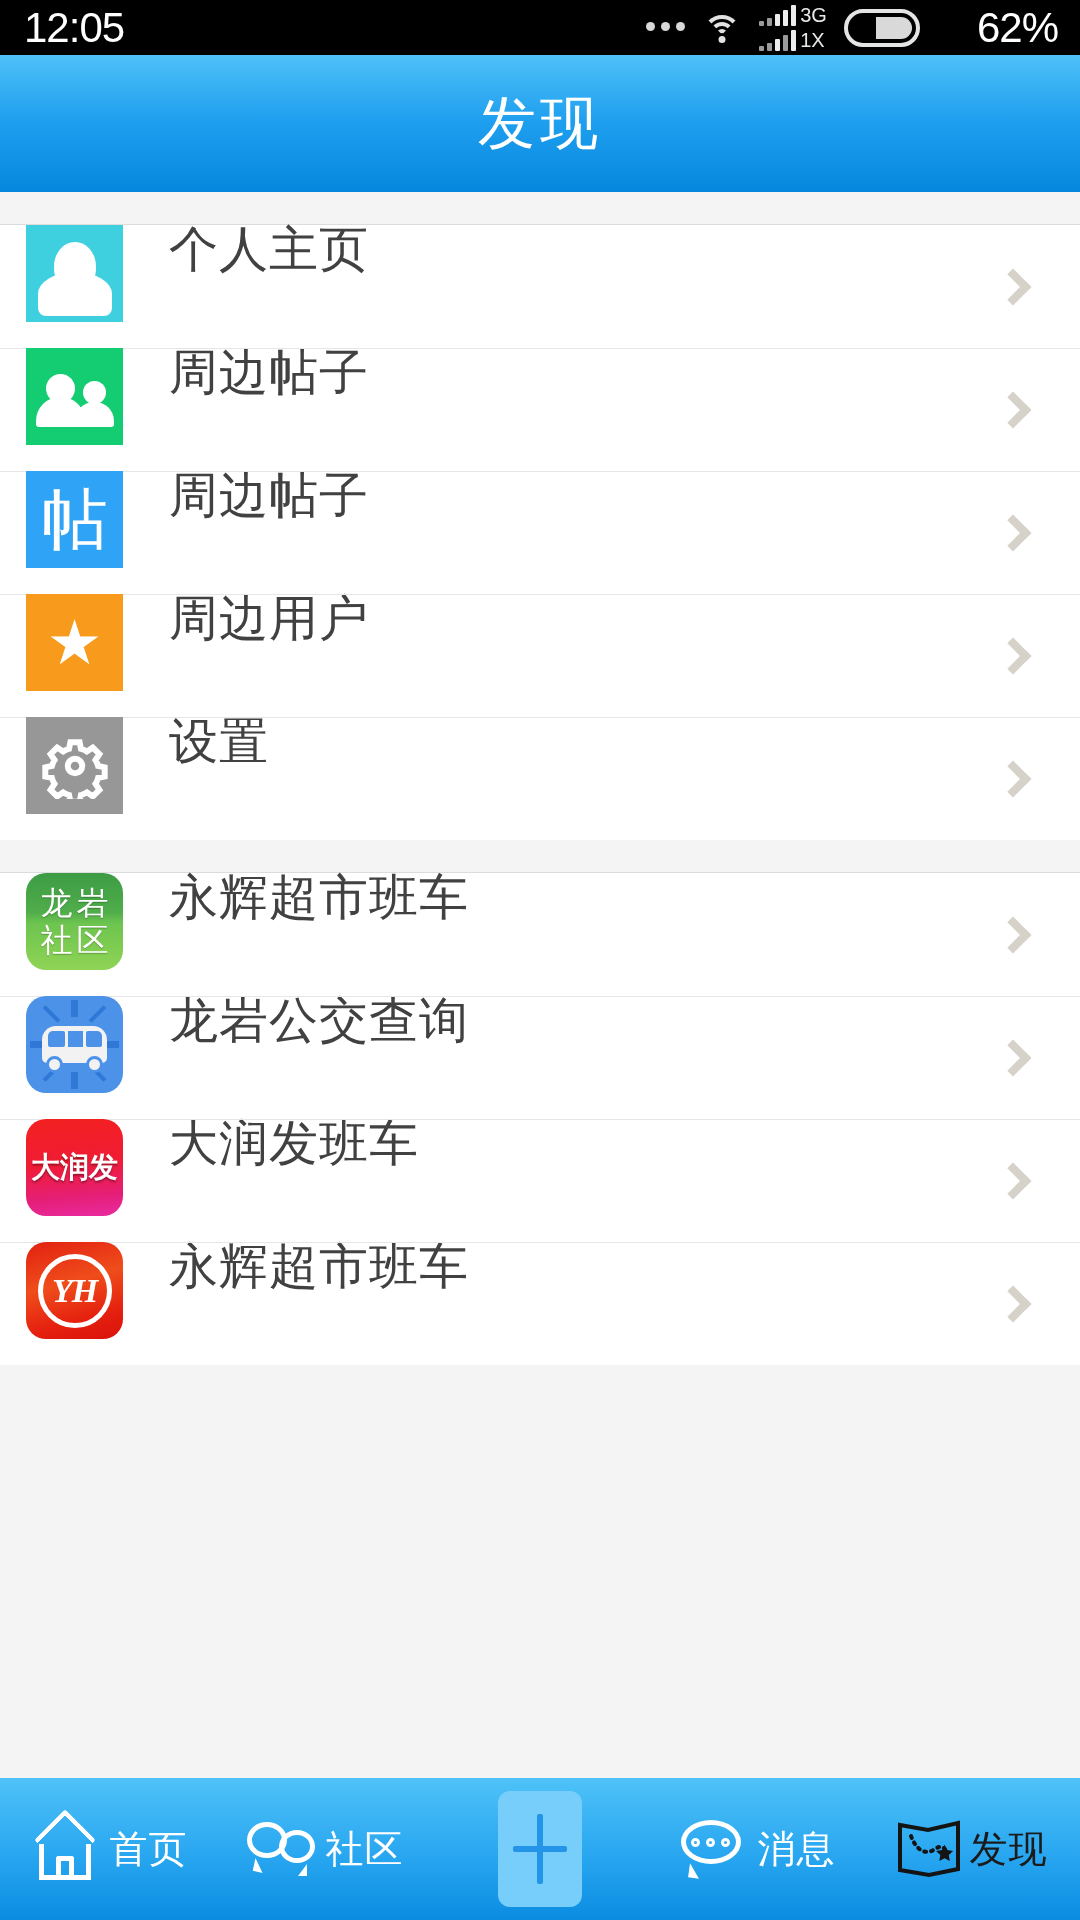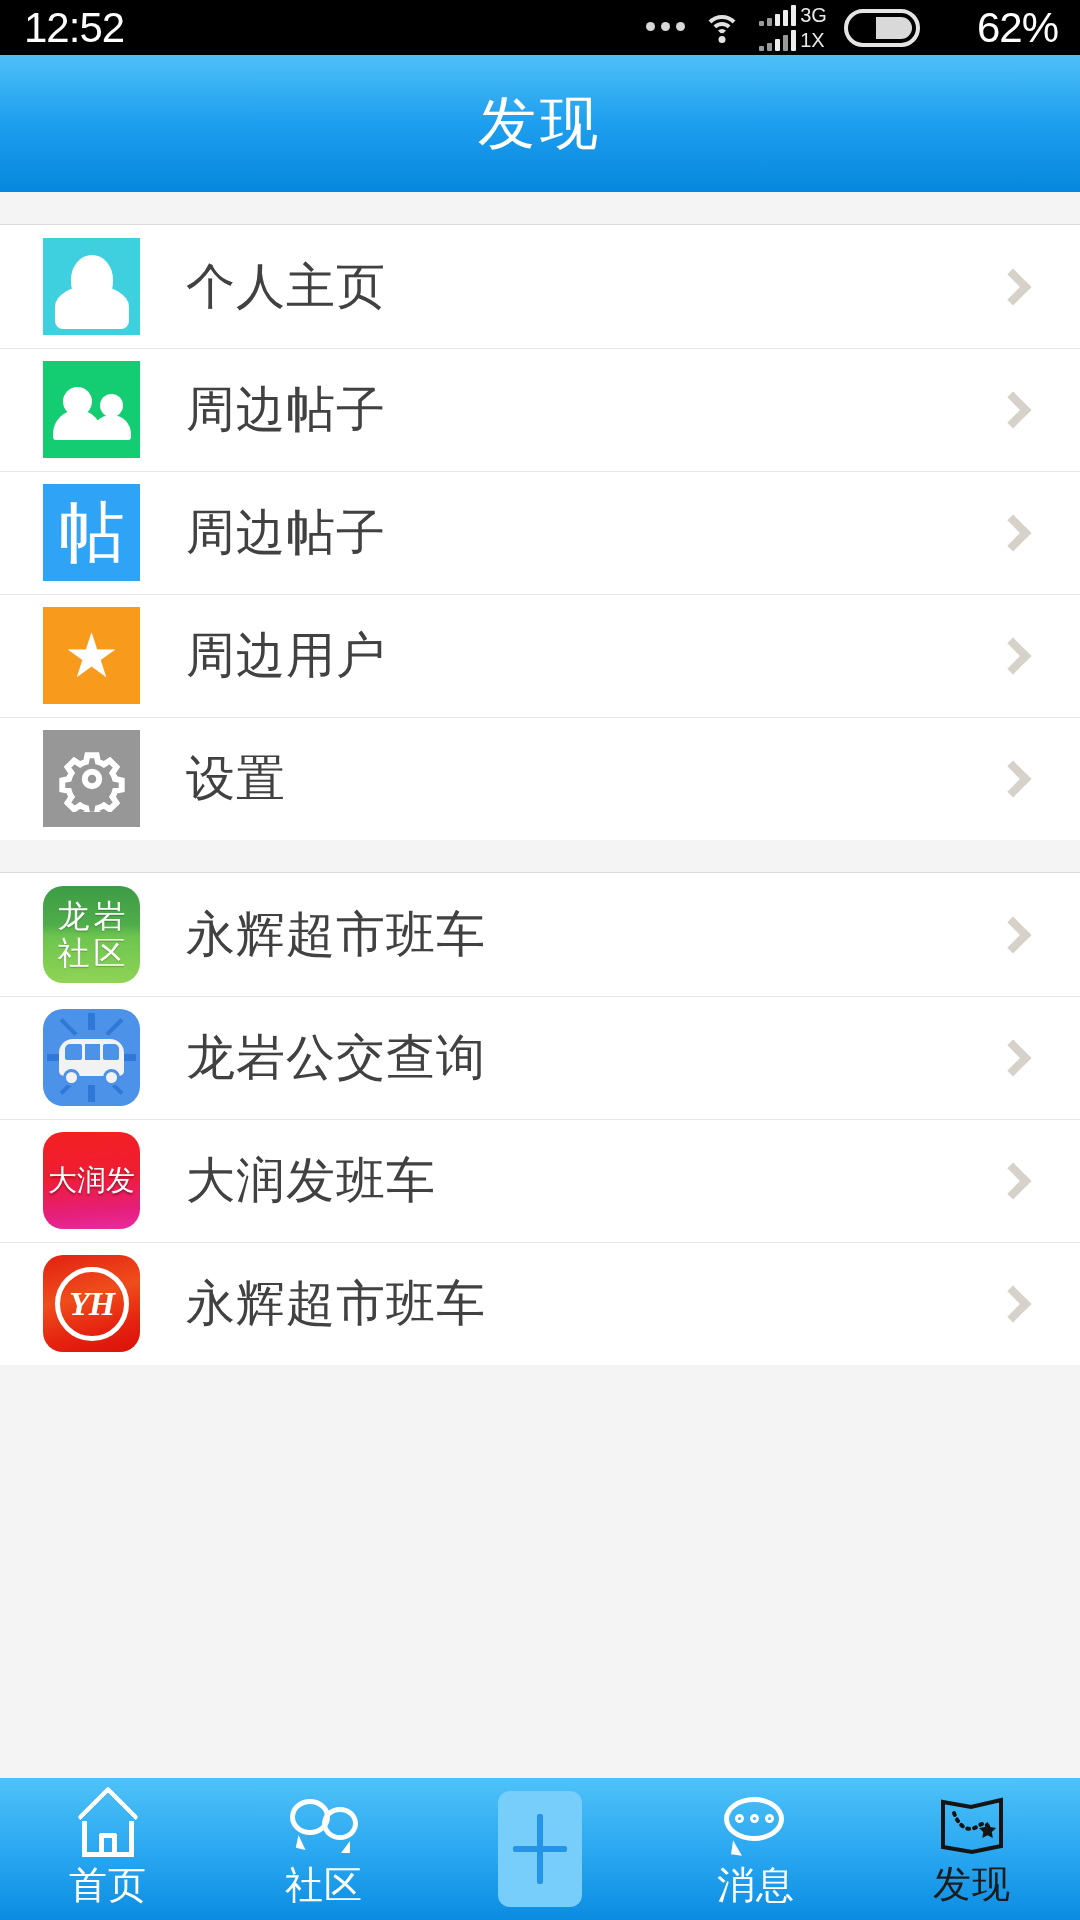--- a/index.html
+++ b/index.html
@@ -50,22 +50,22 @@
   .header{
     height:137px; background:linear-gradient(180deg,#4ec0f7 0%,#1f9fef 48%,#0587dd 100%);
     display:flex; align-items:center; justify-content:center;
   }
   .header-title{ color:#fff; font-size:58px; font-weight:400; letter-spacing:4px; }
 
   
   .gap{ height:33px; background:#f4f4f4; border-bottom:1px solid #dcdcdc; }
   .group{ background:#fff; }
   .row{
-    position:relative; height:123px; display:flex; align-items:center;
-    padding-left:43px; background:#fff;
+    position:relative; height:123px; display:flex; 
+    padding-left:26px; background:#fff;
   }
   .row + .row::before{
     content:""; position:absolute; left:0; right:0; top:0; height:1px; background:#e6e6e6;
   }
   .group:last-of-type .row:last-child::after{
     content:""; position:absolute; left:0; right:0; bottom:-1px; height:1px; background:#dcdcdc;
   }
   .icon{ width:97px; height:97px; flex:0 0 97px; position:relative; overflow:hidden; }
   .label{ font-size:49px; color:#414141; margin-left:46px; letter-spacing:1px; line-height:1;}
   .chev{ position:absolute; right:54px; top:50%; width:26px; height:26px;
@@ -124,21 +124,21 @@
   .ic-bus .w2{ left:42px; width:15px;}
   .ic-bus .w3{ left:60px; width:16px; border-radius:2px 5px 2px 2px;}
   .ic-bus .wheel{ position:absolute; top:60px; width:17px;height:17px;border-radius:50%;
     background:#f2f2f2; border:3px solid #4b92e8;}
   .ic-bus .wl{ left:20px;} .ic-bus .wr{ right:20px;}
 
   
   .ic-rt{ border-radius:20px;
     background:linear-gradient(175deg,#f32020 0%,#f01c34 45%,#e51f7a 80%,#e92ba0 100%);
     display:flex; align-items:center; justify-content:center;}
-  .ic-rt span{ color:#fff; font-size:29px; font-weight:400; letter-spacing:0px;
+  .ic-rt span{ color:#fff; font-size:29px; font-weight:700; letter-spacing:0px;
     text-shadow:0 2px 2px rgba(0,0,0,.35);
     font-family:"DejaVu Sans","Liberation Sans",sans-serif;}
 
   
   .ic-yh{ border-radius:20px;
     background:linear-gradient(165deg,#e22112 0%,#ef4d1b 42%,#e5210f 75%,#d9120a 100%);
     display:flex; align-items:center; justify-content:center;}
   .ic-yh .circ{ width:74px;height:74px;border:5px solid #fff;border-radius:50%;
     display:flex;align-items:center;justify-content:center;}
   .ic-yh .circ span{ color:#fff; font-size:34px; font-weight:700; font-style:italic;
@@ -146,21 +146,21 @@
 
   
   .filler{ background:#f4f4f4; }
 
   
   .tabbar{
     position:absolute; left:0; right:0; bottom:0; height:142px;
     background:linear-gradient(180deg,#4fc2f8 0%,#28a6f0 55%,#0b8ce1 100%);
     display:flex; align-items:center;
   }
-  .tab{ flex:1; display:flex; flex-direction:column; align-items:center;
+  .tab{ flex:1; display:flex; flex-direction:row; align-items:center;
         justify-content:center; gap:9px; height:100%; }
   .tab .tlabel{ font-size:38px; color:#fff; line-height:1; letter-spacing:1px;}
   .tab.active .tlabel{ color:#1b1b1b; }
   .ticon{ width:72px; height:62px; position:relative; }
 
   
   .i-home .roof{ position:absolute; left:50%; top:0; transform:translateX(-50%) rotate(45deg);
     width:44px; height:44px; border-top:5px solid #fff; border-left:5px solid #fff;
     border-radius:4px; }
   .i-home .walls{ position:absolute; left:50%; bottom:0; transform:translateX(-50%);
@@ -197,21 +197,21 @@
   
   .i-map{ width:64px; height:60px; }
   .i-map svg{ width:64px; height:60px; display:block; }
 </style>
 </head>
 <body>
 
 <div id="screen">
 
   <div class="statusbar">
-    <div class="sb-time">12:52</div>
+    <div class="sb-time">12:05</div>
     <div class="sb-right">
       <span class="dots3">
           <i></i>
           <i></i>
           <i></i>
         </span>
       <span class="wifi">
         <i class="a1"></i>
           <i class="a2"></i>
           <i class="a3"></i>

